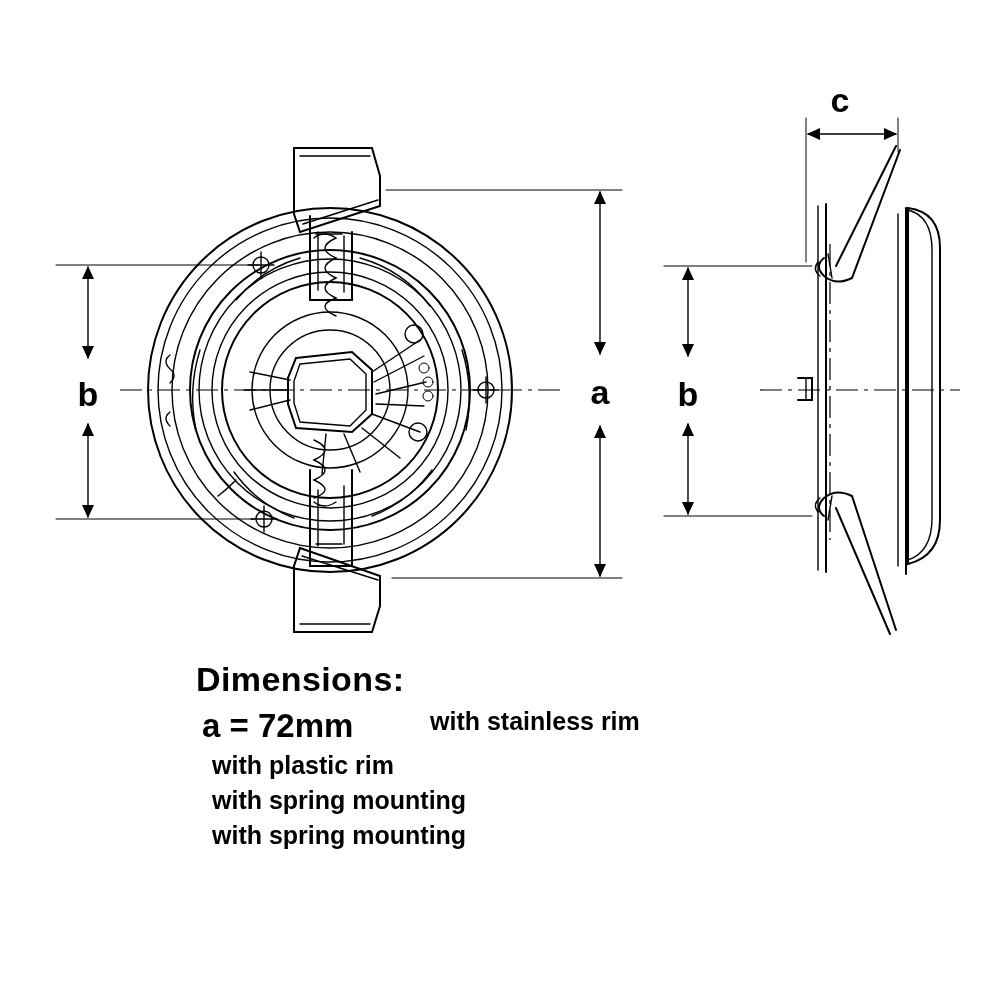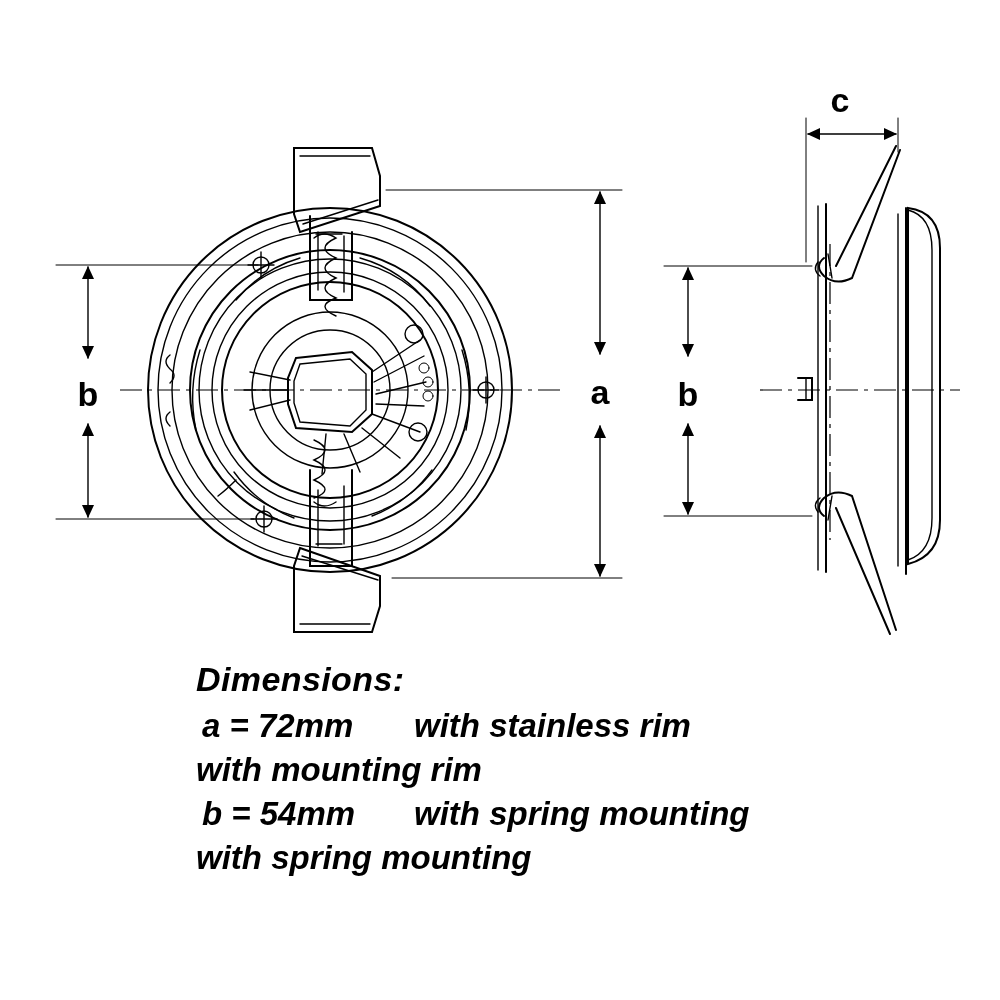--- a/index.html
+++ b/index.html
@@ -51,21 +51,20 @@
     font-size: 34px;
     font-weight: bold;
     fill: #000000;
   }
   
   #dims {
     position: absolute;
     left: 196px;
     top: 660px;
     width: 790px;
-    font-style: italic;
   }
   #dims .title {
     font-size: 34px;
     font-weight: bold;
     letter-spacing: 0.4px;
     color: #000000;
     margin: 0 0 8px 0;
   }
   #dims .row {
     display: flex;
@@ -78,24 +77,25 @@
     font-weight: bold;
     color: #000000;
     text-align: left;
     padding-left: 6px;
     box-sizing: border-box;
   }
   #dims .sym.indent {
     padding-left: 72px;
   }
   #dims .desc {
-    font-size: 33px;
+    font-size: 25px;
     font-weight: bold;
     color: #000000;
     white-space: nowrap;
+    margin-left: 16px;
   }
 </style>
 </head>
 <body>
 
 <div id="page">
 
   <svg class="drawing" viewBox="0 0 1000 1000">
     <defs>
       <marker id="arrA" markerWidth="14" markerHeight="12" refX="12" refY="6" orient="auto" markerUnits="userSpaceOnUse">
@@ -260,25 +260,24 @@
 
   <div id="dims">
     <div class="title">Dimensions:</div>
 
     <div class="row">
       <div class="sym">a = 72mm</div>
       <div class="desc">with stainless rim</div>
     </div>
 
     <div class="row">
-      <div class="desc">with mounting rim</div>
-    </div>
-
-    <div class="row">
-      <div class="sym">b = 54mm</div>
+      <div class="desc">with plastic rim</div>
+    </div>
+
+    <div class="row">
       <div class="desc">with spring mounting</div>
     </div>
 
     <div class="row">
       <div class="desc">with spring mounting</div>
     </div>
   </div>
 
 </div>
 

